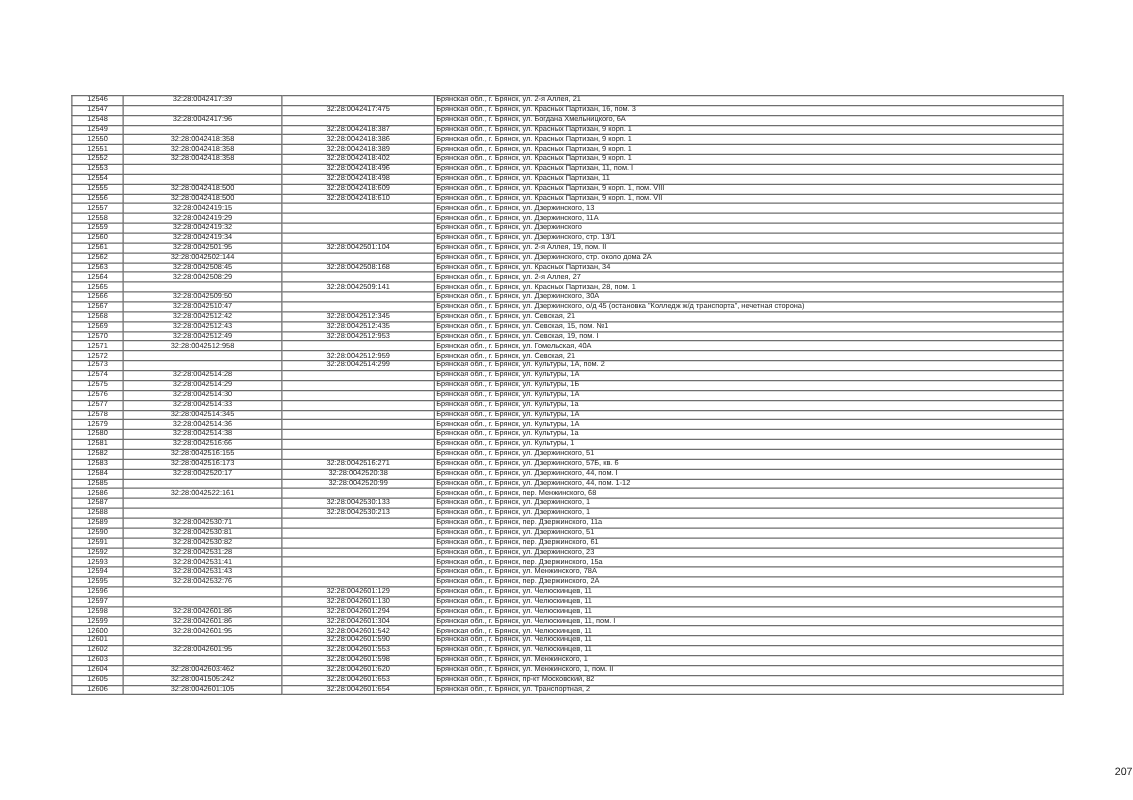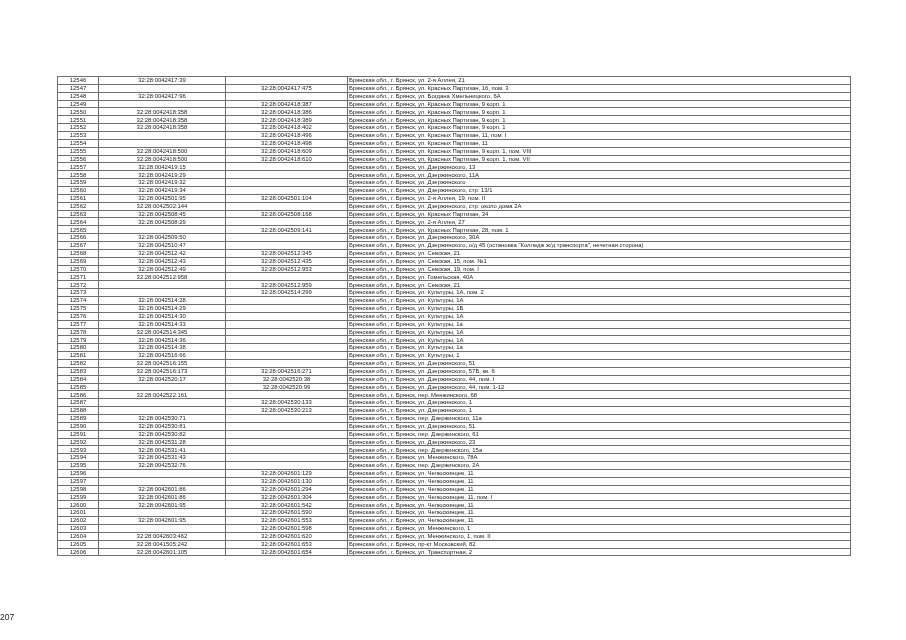--- a/index.html
+++ b/index.html
@@ -19,21 +19,21 @@
     font-size:5.9px; line-height:6.4px;
     color:#1c1c1c;
     white-space:nowrap; overflow:hidden;
     padding:0 1px;
     font-family:"Liberation Sans", sans-serif;
   }
   td.c0, td.c1, td.c2 { text-align:center; }
   td.c3 { text-align:left; padding-left:2px; }
   .page-number {
     position:absolute; top:612px; left:0; width:906px;
-    text-align:left; font-size:8.5px; color:#1c1c1c;
+    text-align:right; font-size:8.5px; color:#1c1c1c;
   }
 </style>
 </head>
 <body>
 
 <div class="page">
   <table class="registry">
     <colgroup>
       <col style="width:41px">
       <col style="width:127px">

